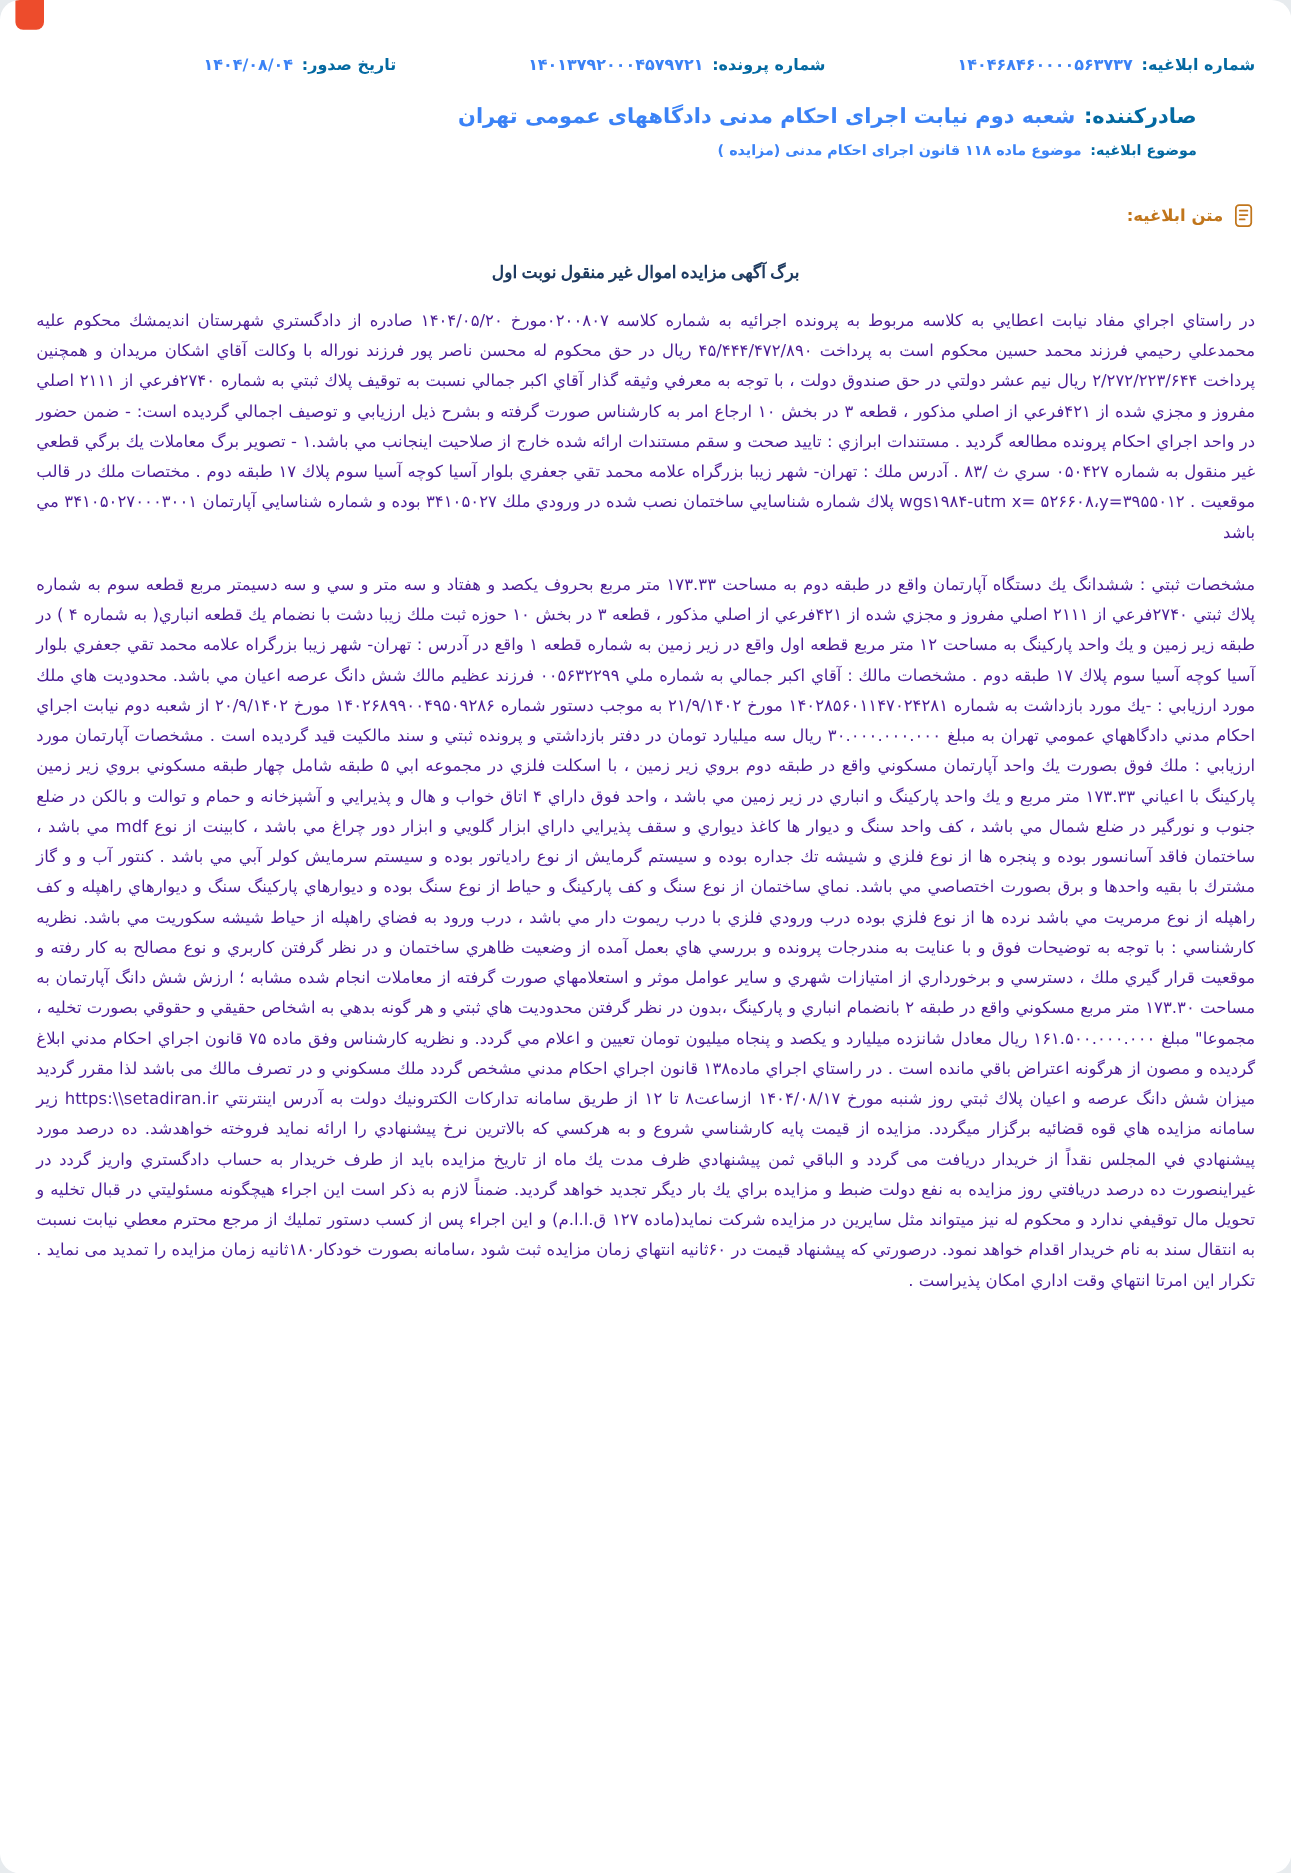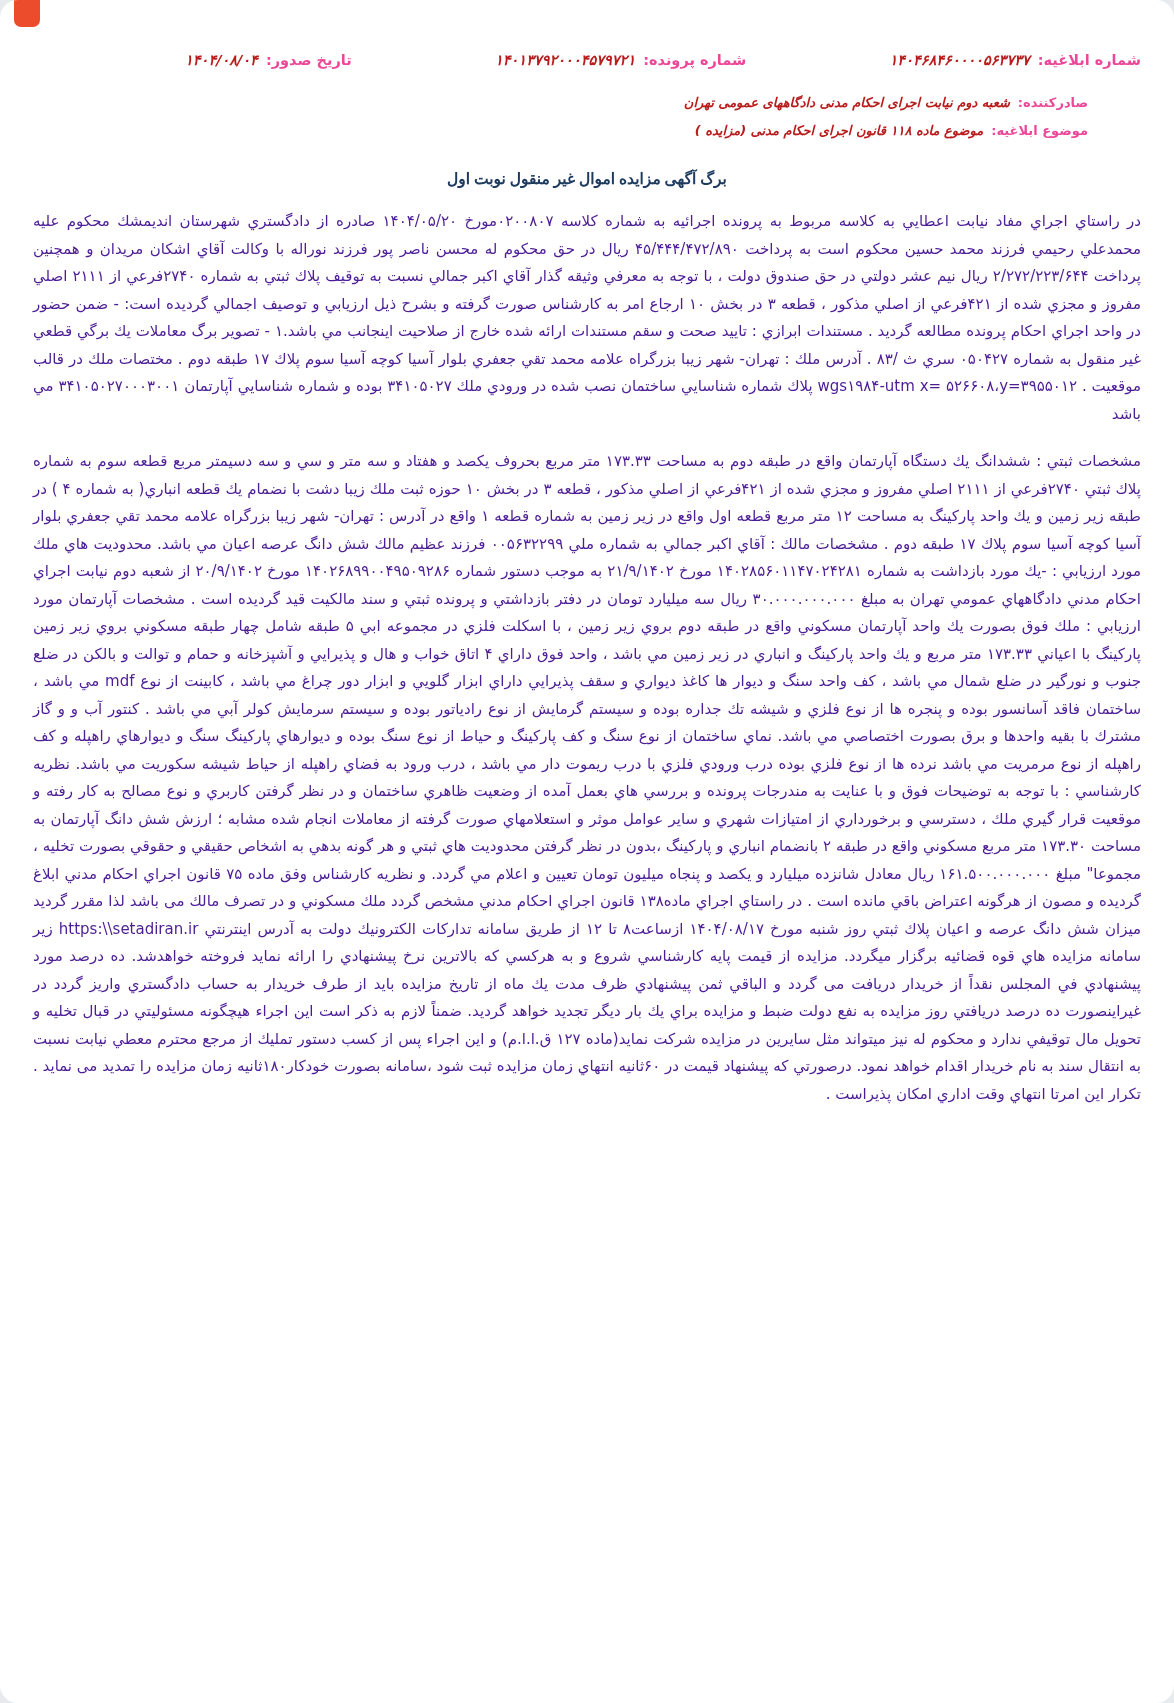--- a/index.html
+++ b/index.html
@@ -26,23 +26,23 @@
     border-radius:0 0 7px 7px;
   }
   .meta-top{
     display:flex;
     justify-content:space-between;
     align-items:baseline;
     padding:52px 33px 0 185px;
     font-size:14.5px;
   }
   .field{white-space:nowrap;}
-  .field .label{color:#ec4899;font-weight:bold;margin-left:8px;}
-  .field .value{color:#b91c1c;font-weight:bold;font-style:italic;}
-  .meta-row2{padding:27px 86px 0 0;font-size:13px;}
+  .field .label{color:#0369a1;font-weight:bold;margin-left:8px;}
+  .field .value{color:#3b82f6;font-weight:bold;}
+  .meta-row2{padding:27px 86px 0 0;font-size:19px;}
   .meta-row3{padding:13px 86px 0 0;font-size:13px;}
   .section-head{
     display:flex;
     align-items:center;
     gap:9px;
     padding:40px 33px 0 0;
     color:#c1761c;
     font-weight:bold;
     font-size:15px;
   }
@@ -87,20 +87,31 @@
     <div class="meta-row2 field">
       <span class="label">صادرکننده:</span><span class="value">شعبه دوم نیابت اجرای احکام مدنی دادگاههای عمومی تهران</span>
     </div>
 
     <div class="meta-row3 field">
       <span class="label">موضوع ابلاغیه:</span><span class="value">موضوع ماده ۱۱۸ قانون اجرای احکام مدنی (مزایده )</span>
     </div>
   </header>
 
   <section>
+    <div class="section-head">
+      <span class="icon">
+        <svg width="20" height="22" viewBox="0 0 20 22" fill="none" stroke="#c1761c" stroke-width="1.6" stroke-linecap="round">
+          <rect x="2.5" y="1.5" width="14" height="19" rx="3"></rect>
+          <line x1="6" y1="6.5" x2="13" y2="6.5"></line>
+          <line x1="6" y1="10.5" x2="13" y2="10.5"></line>
+          <line x1="6" y1="14.5" x2="10.5" y2="14.5"></line>
+        </svg>
+      </span>
+      <span>متن ابلاغیه:</span>
+    </div>
 
     <h1 class="doc-title">برگ آگهی مزایده اموال غیر منقول نوبت اول</h1>
 
     <p class="para">در راستاي اجراي مفاد نيابت اعطايي به كلاسه مربوط به پرونده اجرائيه به شماره كلاسه ۰۲۰۰۸۰۷مورخ ۱۴۰۴/۰۵/۲۰ صادره از دادگستري شهرستان انديمشك محكوم عليه محمدعلي رحيمي فرزند محمد حسين محكوم است به پرداخت ۴۵/۴۴۴/۴۷۲/۸۹۰ ريال در حق محكوم له محسن ناصر پور فرزند نوراله با وكالت آقاي اشكان مريدان و همچنين پرداخت ۲/۲۷۲/۲۲۳/۶۴۴ ريال نيم عشر دولتي در حق صندوق دولت ، با توجه به معرفي وثيقه گذار آقاي اكبر جمالي نسبت به توقيف پلاك ثبتي به شماره ۲۷۴۰فرعي از ۲۱۱۱ اصلي مفروز و مجزي شده از ۴۲۱فرعي از اصلي مذكور ، قطعه ۳ در بخش ۱۰ ارجاع امر به كارشناس صورت گرفته و بشرح ذيل ارزيابي و توصيف اجمالي گرديده است: - ضمن حضور در واحد اجراي احكام پرونده مطالعه گرديد . مستندات ابرازي : تاييد صحت و سقم مستندات ارائه شده خارج از صلاحيت اينجانب مي باشد.۱ - تصوير برگ معاملات يك برگي قطعي غير منقول به شماره ۰۵۰۴۲۷ سري ث /۸۳ . آدرس ملك : تهران- شهر زيبا بزرگراه علامه محمد تقي جعفري بلوار آسيا كوچه آسيا سوم پلاك ۱۷ طبقه دوم . مختصات ملك در قالب موقعيت . wgs۱۹۸۴-utm x= ۵۲۶۶۰۸،y=۳۹۵۵۰۱۲ پلاك شماره شناسايي ساختمان نصب شده در ورودي ملك ۳۴۱۰۵۰۲۷ بوده و شماره شناسايي آپارتمان ۳۴۱۰۵۰۲۷۰۰۰۳۰۰۱ مي باشد</p>
     <p class="para">مشخصات ثبتي : ششدانگ يك دستگاه آپارتمان واقع در طبقه دوم به مساحت ۱۷۳.۳۳ متر مربع بحروف يكصد و هفتاد و سه متر و سي و سه دسيمتر مربع قطعه سوم به شماره پلاك ثبتي ۲۷۴۰فرعي از ۲۱۱۱ اصلي مفروز و مجزي شده از ۴۲۱فرعي از اصلي مذكور ، قطعه ۳ در بخش ۱۰ حوزه ثبت ملك زيبا دشت با نضمام يك قطعه انباري( به شماره ۴ ) در طبقه زير زمين و يك واحد پاركينگ به مساحت ۱۲ متر مربع قطعه اول واقع در زير زمين به شماره قطعه ۱ واقع در آدرس : تهران- شهر زيبا بزرگراه علامه محمد تقي جعفري بلوار آسيا كوچه آسيا سوم پلاك ۱۷ طبقه دوم . مشخصات مالك : آقاي اكبر جمالي به شماره ملي ۰۰۵۶۳۲۲۹۹ فرزند عظيم مالك شش دانگ عرصه اعيان مي باشد. محدوديت هاي ملك مورد ارزيابي : -يك مورد بازداشت به شماره ۱۴۰۲۸۵۶۰۱۱۴۷۰۲۴۲۸۱ مورخ ۲۱/۹/۱۴۰۲ به موجب دستور شماره ۱۴۰۲۶۸۹۹۰۰۴۹۵۰۹۲۸۶ مورخ ۲۰/۹/۱۴۰۲ از شعبه دوم نيابت اجراي احكام مدني دادگاههاي عمومي تهران به مبلغ ۳۰.۰۰۰.۰۰۰.۰۰۰ ريال سه ميليارد تومان در دفتر بازداشتي و پرونده ثبتي و سند مالكيت قيد گرديده است . مشخصات آپارتمان مورد ارزيابي : ملك فوق بصورت يك واحد آپارتمان مسكوني واقع در طبقه دوم بروي زير زمين ، با اسكلت فلزي در مجموعه ابي ۵ طبقه شامل چهار طبقه مسكوني بروي زير زمين پاركينگ با اعياني ۱۷۳.۳۳ متر مربع و يك واحد پاركينگ و انباري در زير زمين مي باشد ، واحد فوق داراي ۴ اتاق خواب و هال و پذيرايي و آشپزخانه و حمام و توالت و بالكن در ضلع جنوب و نورگير در ضلع شمال مي باشد ، كف واحد سنگ و ديوار ها كاغذ ديواري و سقف پذيرايي داراي ابزار گلويي و ابزار دور چراغ مي باشد ، كابينت از نوع mdf مي باشد ، ساختمان فاقد آسانسور بوده و پنجره ها از نوع فلزي و شيشه تك جداره بوده و سيستم گرمايش از نوع رادياتور بوده و سيستم سرمايش كولر آبي مي باشد . كنتور آب و و گاز مشترك با بقيه واحدها و برق بصورت اختصاصي مي باشد. نماي ساختمان از نوع سنگ و كف پاركينگ و حياط از نوع سنگ بوده و ديوارهاي پاركينگ سنگ و ديوارهاي راهپله و كف راهپله از نوع مرمريت مي باشد نرده ها از نوع فلزي بوده درب ورودي فلزي با درب ريموت دار مي باشد ، درب ورود به فضاي راهپله از حياط شيشه سكوريت مي باشد. نظريه كارشناسي : با توجه به توضيحات فوق و با عنايت به مندرجات پرونده و بررسي هاي بعمل آمده از وضعيت ظاهري ساختمان و در نظر گرفتن كاربري و نوع مصالح به كار رفته و موقعيت قرار گيري ملك ، دسترسي و برخورداري از امتيازات شهري و ساير عوامل موثر و استعلامهاي صورت گرفته از معاملات انجام شده مشابه ؛ ارزش شش دانگ آپارتمان به مساحت ۱۷۳.۳۰ متر مربع مسكوني واقع در طبقه ۲ بانضمام انباري و پاركينگ ،بدون در نظر گرفتن محدوديت هاي ثبتي و هر گونه بدهي به اشخاص حقيقي و حقوقي بصورت تخليه ، مجموعا" مبلغ ۱۶۱.۵۰۰.۰۰۰.۰۰۰ ريال معادل شانزده ميليارد و يكصد و پنجاه ميليون تومان تعيين و اعلام مي گردد. و نظريه كارشناس وفق ماده ۷۵ قانون اجراي احكام مدني ابلاغ گرديده و مصون از هرگونه اعتراض باقي مانده است . در راستاي اجراي ماده۱۳۸ قانون اجراي احكام مدني مشخص گردد ملك مسكوني و در تصرف مالك می باشد لذا مقرر گرديد ميزان شش دانگ عرصه و اعيان پلاك ثبتي روز شنبه مورخ ۱۴۰۴/۰۸/۱۷ ازساعت۸ تا ۱۲ از طريق سامانه تداركات الكترونيك دولت به آدرس اينترنتي https:\\setadiran.ir زير سامانه مزايده هاي قوه قضائيه برگزار ميگردد. مزايده از قيمت پايه كارشناسي شروع و به هركسي كه بالاترين نرخ پيشنهادي را ارائه نمايد فروخته خواهدشد. ده درصد مورد پيشنهادي في المجلس نقداً از خريدار دريافت می گردد و الباقي ثمن پيشنهادي ظرف مدت يك ماه از تاريخ مزايده بايد از طرف خريدار به حساب دادگستري واريز گردد در غيراينصورت ده درصد دريافتي روز مزايده به نفع دولت ضبط و مزايده براي يك بار ديگر تجديد خواهد گرديد. ضمناً لازم به ذكر است اين اجراء هيچگونه مسئوليتي در قبال تخليه و تحويل مال توقيفي ندارد و محكوم له نيز ميتواند مثل سايرين در مزايده شركت نمايد(ماده ۱۲۷ ق.ا.ا.م) و اين اجراء پس از كسب دستور تمليك از مرجع محترم معطي نيابت نسبت به انتقال سند به نام خريدار اقدام خواهد نمود. درصورتي كه پيشنهاد قيمت در ۶۰ثانيه انتهاي زمان مزايده ثبت شود ،سامانه بصورت خودكار۱۸۰ثانيه زمان مزايده را تمديد می نمايد . تكرار اين امرتا انتهاي وقت اداري امكان پذيراست .</p>
   </section>
 
 </div>
 
 </body></html>

